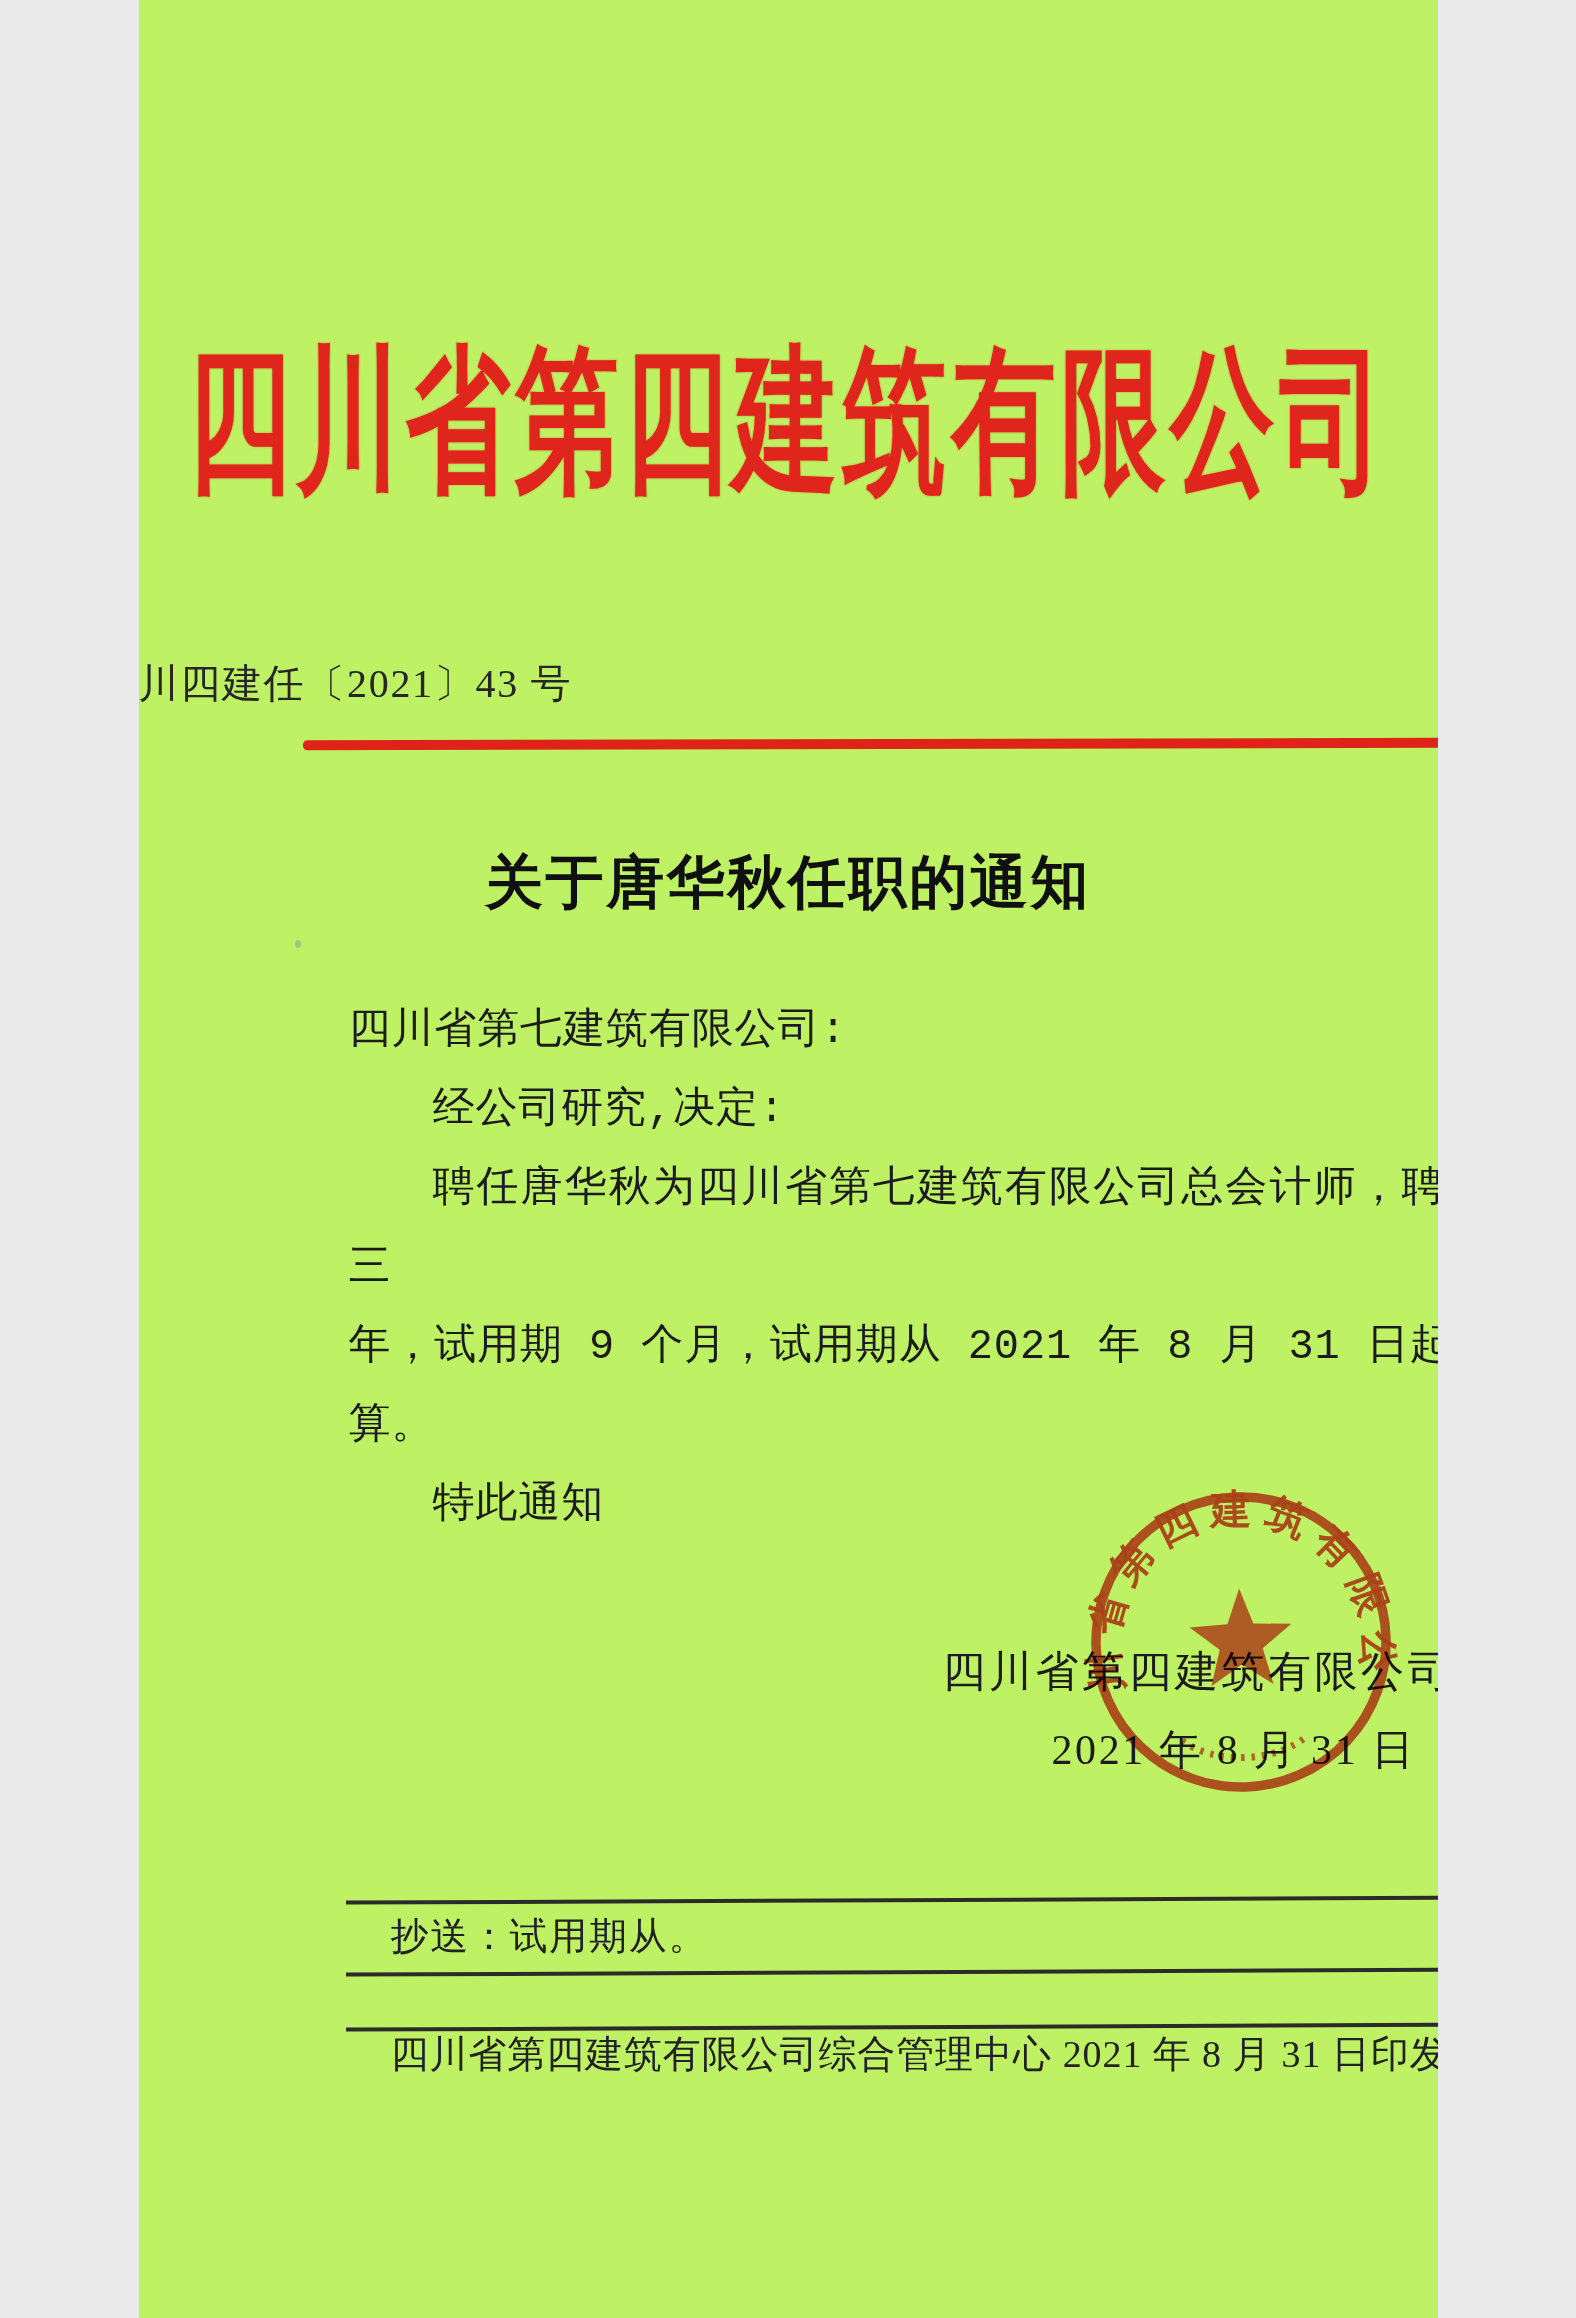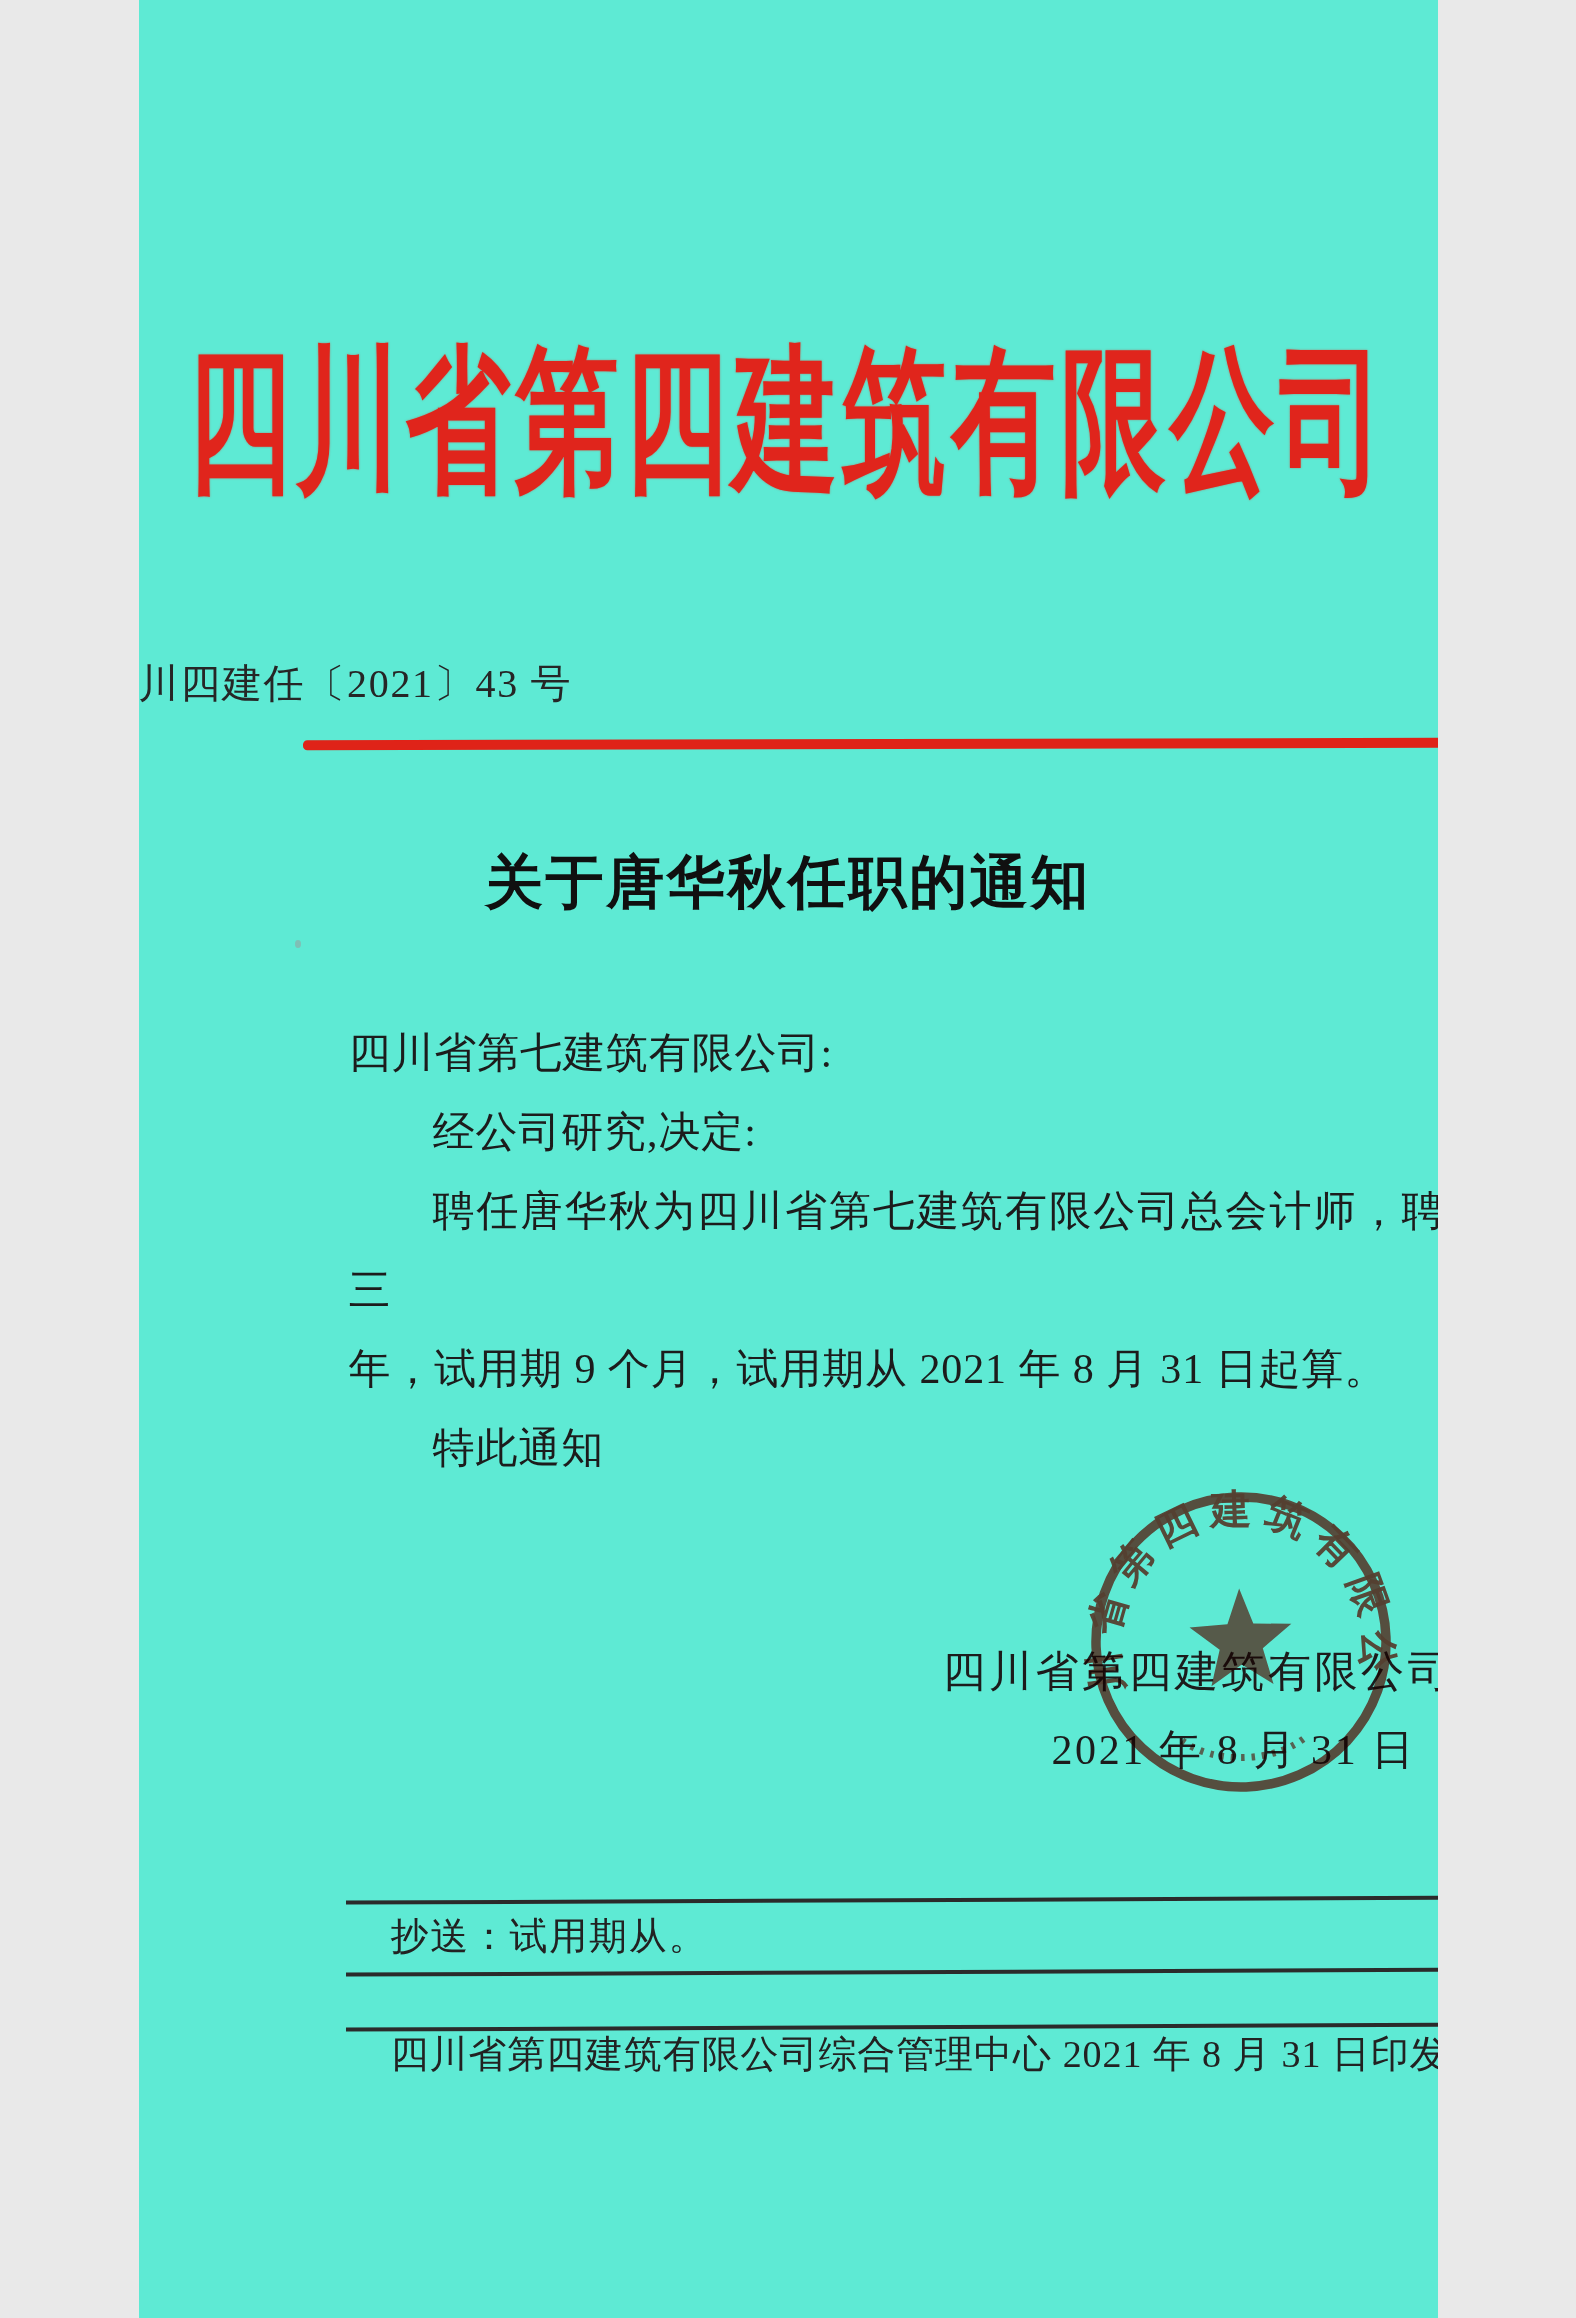--- a/index.html
+++ b/index.html
@@ -4,21 +4,21 @@
 <style>
   html,body{margin:0;padding:0;}
   body{
     background:#e9e9e9;
     font-family:"Liberation Serif","DejaVu Serif",serif;
   }
   .page{
     position:relative;
     width:1299px;height:2319px;
     margin:0 auto;
-    background:#5eead4;
+    background:#bef264;
     overflow:hidden;
     color:#1f1f1f;
   }
   
   .company-title{
     position:absolute;top:317px;left:0;width:100%;
     text-align:center;
     font-size:104px;font-weight:bold;
     letter-spacing:5.2px;
     color:#e0251c;
@@ -44,26 +44,27 @@
   .notice-title{
     position:absolute;top:844px;left:0;width:100%;
     text-align:center;
     font-family:Liberation Serif, serif;
     font-size:58px;font-weight:bold;
     letter-spacing:2.6px;
     color:#101010;
   }
   
   .body-block{
-    position:absolute;top:1014px;left:210px;
+    position:absolute;top:992px;left:210px;
     width:1140px;
     font-size:42px;
     line-height:79px;
     color:#1c1c1c;
     letter-spacing:0.9px;
+    font-family:Liberation Mono, monospace;
   }
   .indent{text-indent:2em;}
   .just-line{text-indent:2em;text-align:justify;text-align-last:justify;}
   
   .sig-company{
     position:absolute;top:1643px;left:804px;
     font-size:43px;letter-spacing:3.5px;color:#1c1c1c;
     white-space:nowrap;
   }
   .sig-date{

